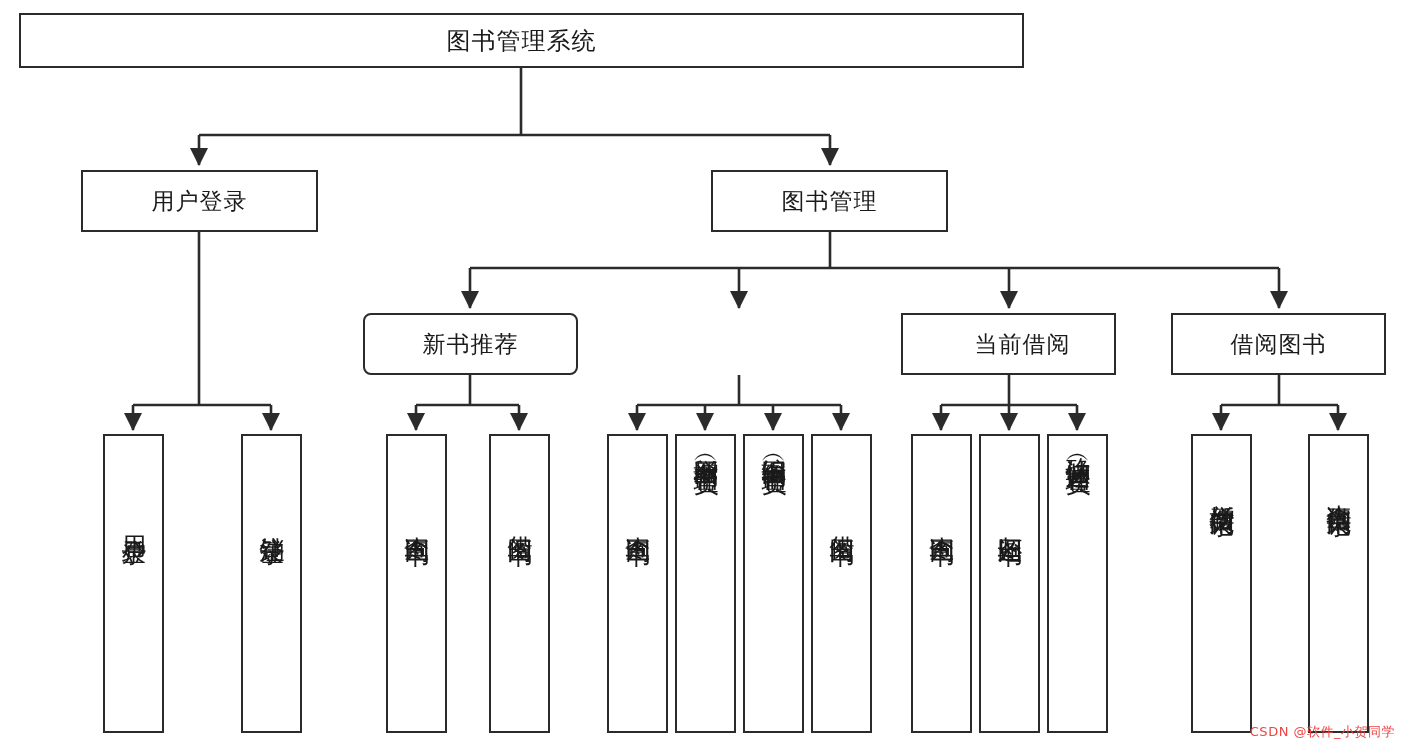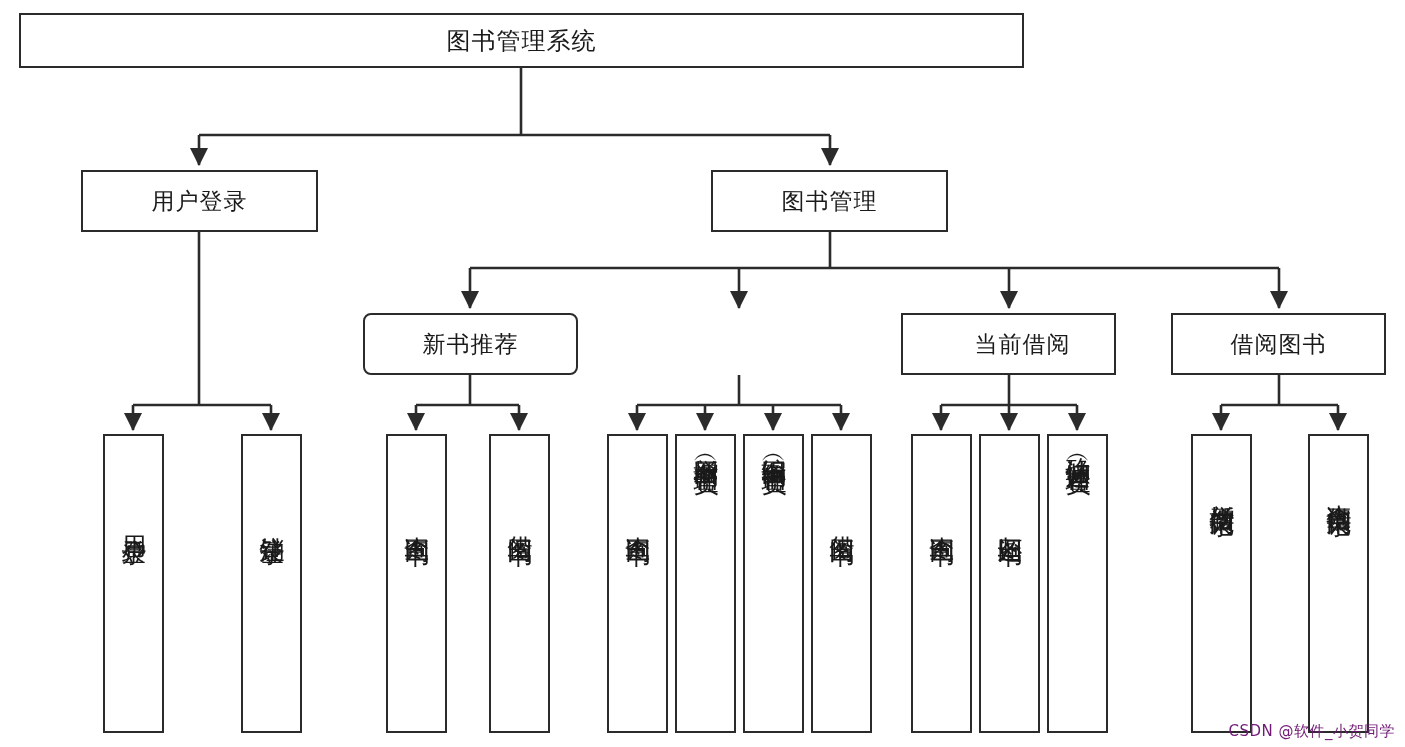--- a/index.html
+++ b/index.html
@@ -61,22 +61,22 @@
   .leaf.short .leaf-text {
     margin-top: 78px;
   }
   .leaf.mid .leaf-text {
     margin-top: 46px;
   }
   .watermark {
     position: absolute;
     right: 10px;
     bottom: 6px;
-    font-size: 15px;
-    color: #701a75;
+    font-size: 13px;
+    color: #ef4444;
     letter-spacing: 0.5px;
     white-space: nowrap;
     pointer-events: none;
   }
 </style>
 </head>
 <body>
 
 <div id="canvas">
 

